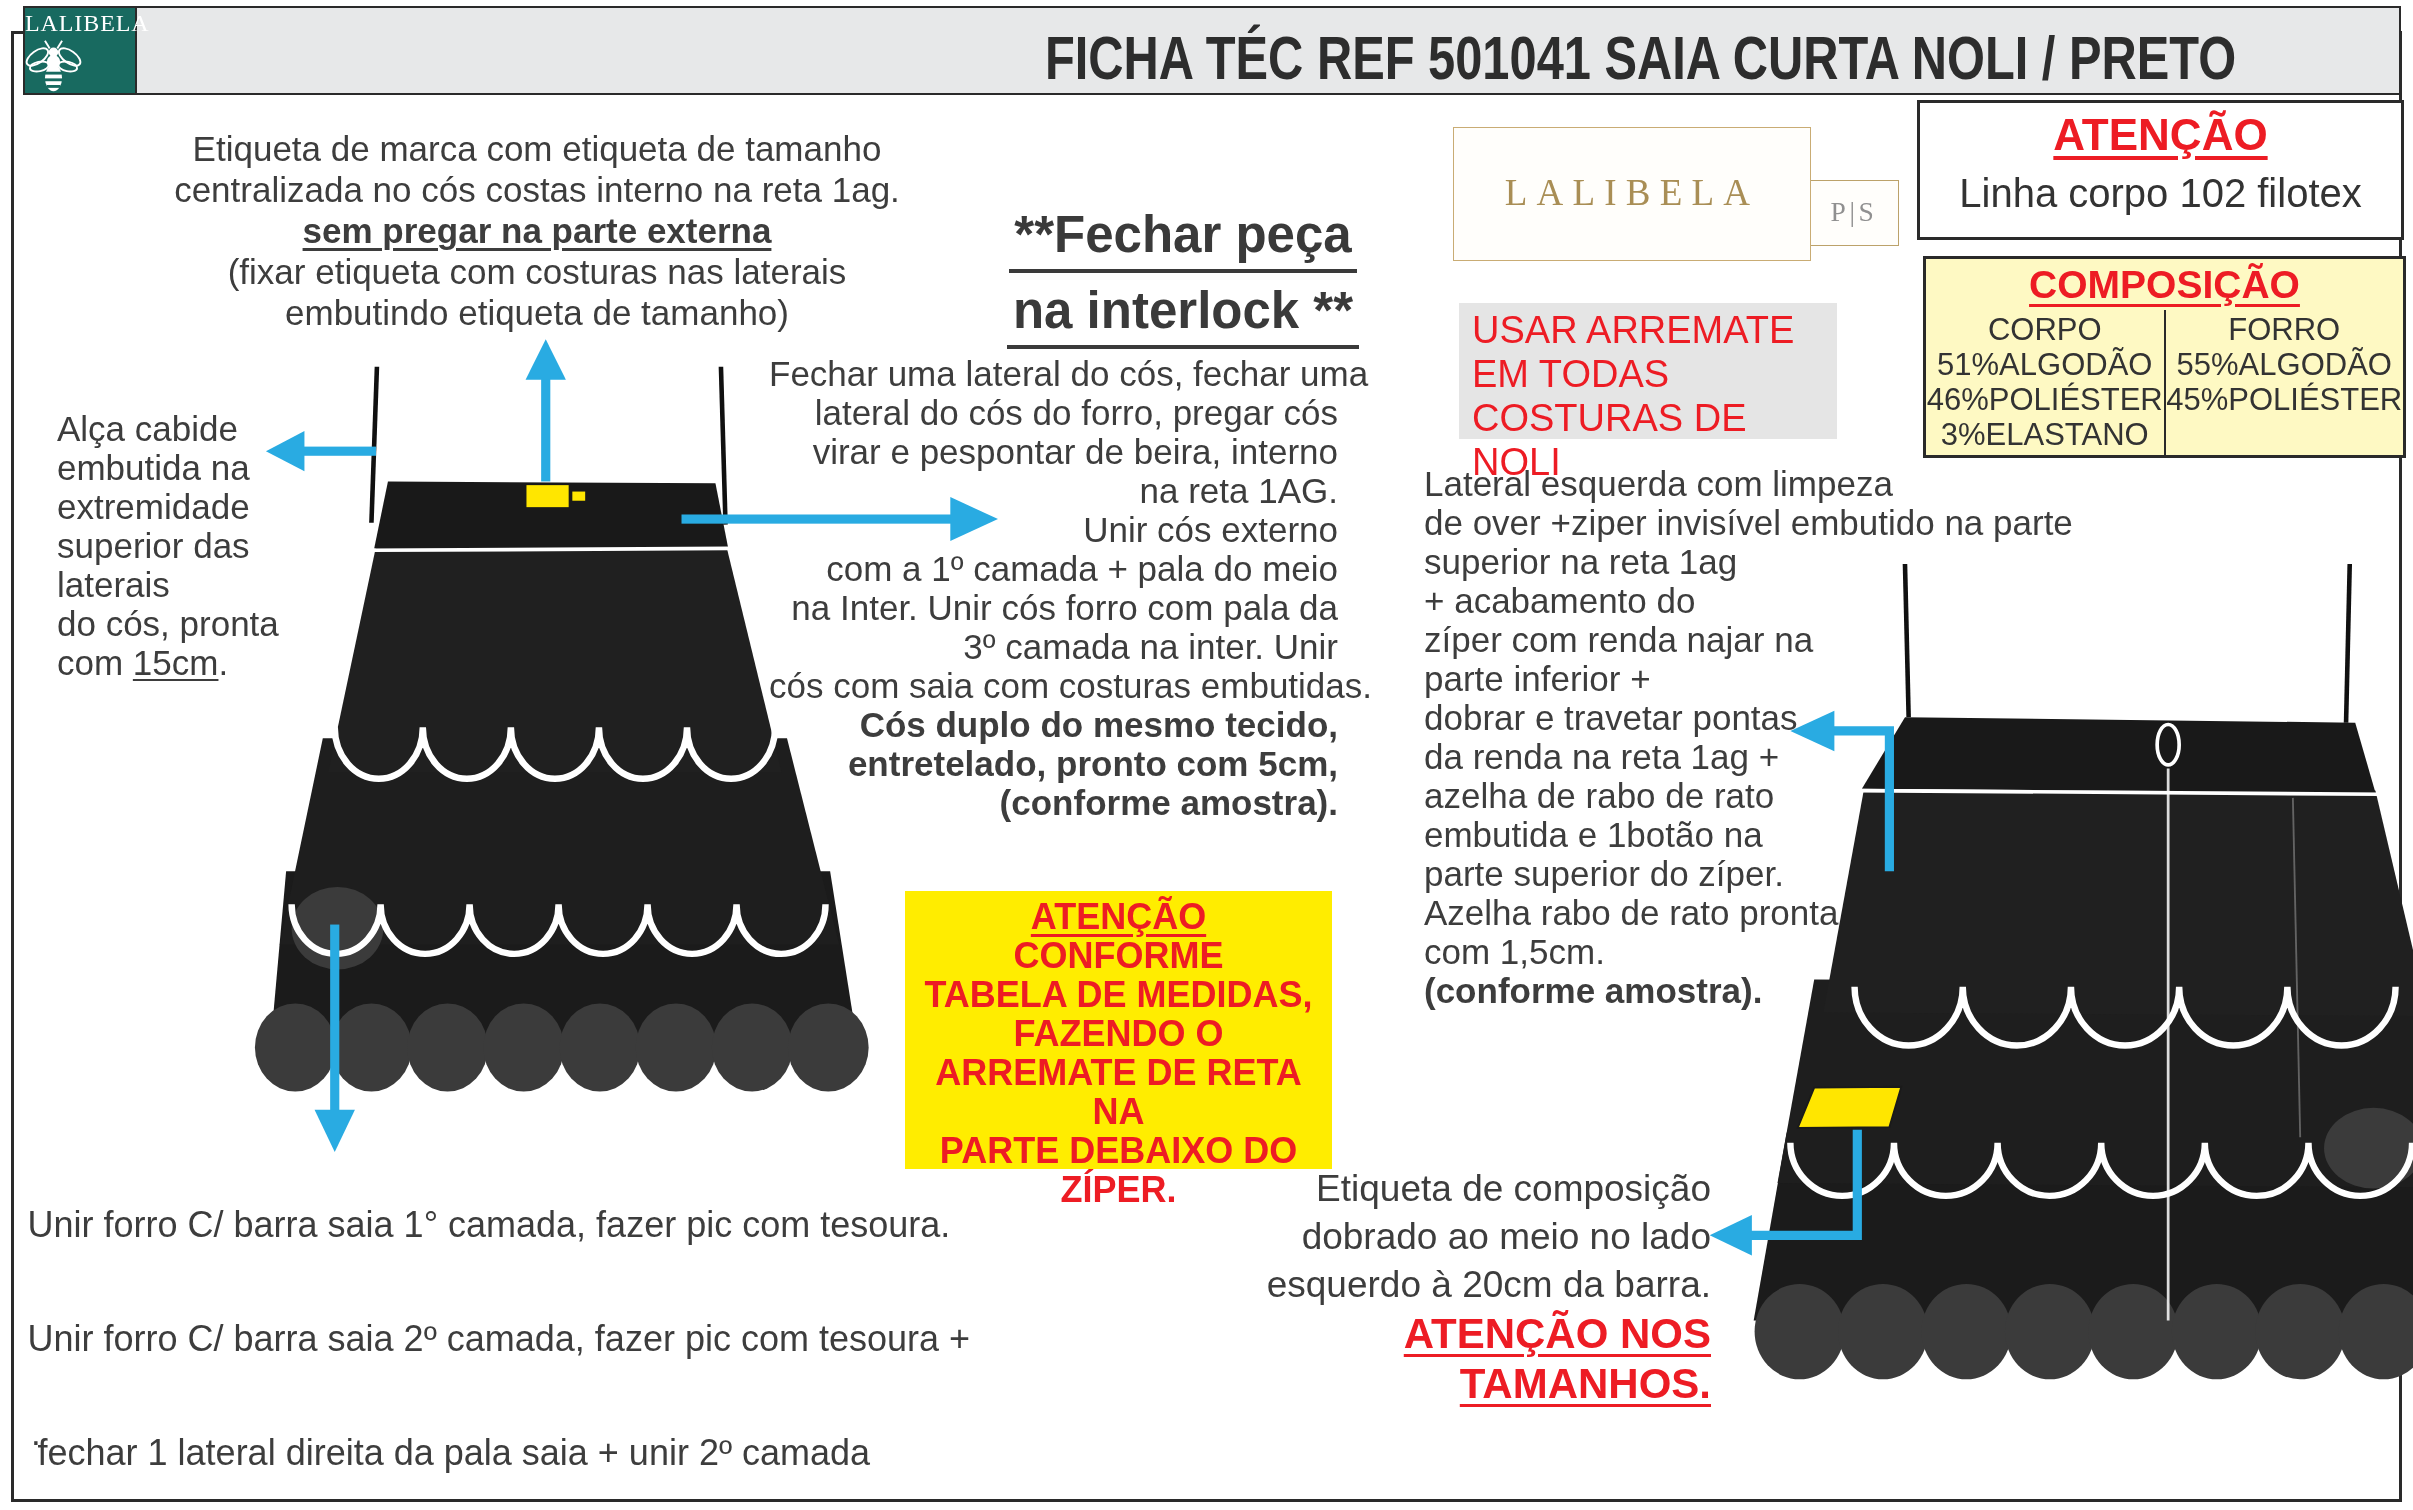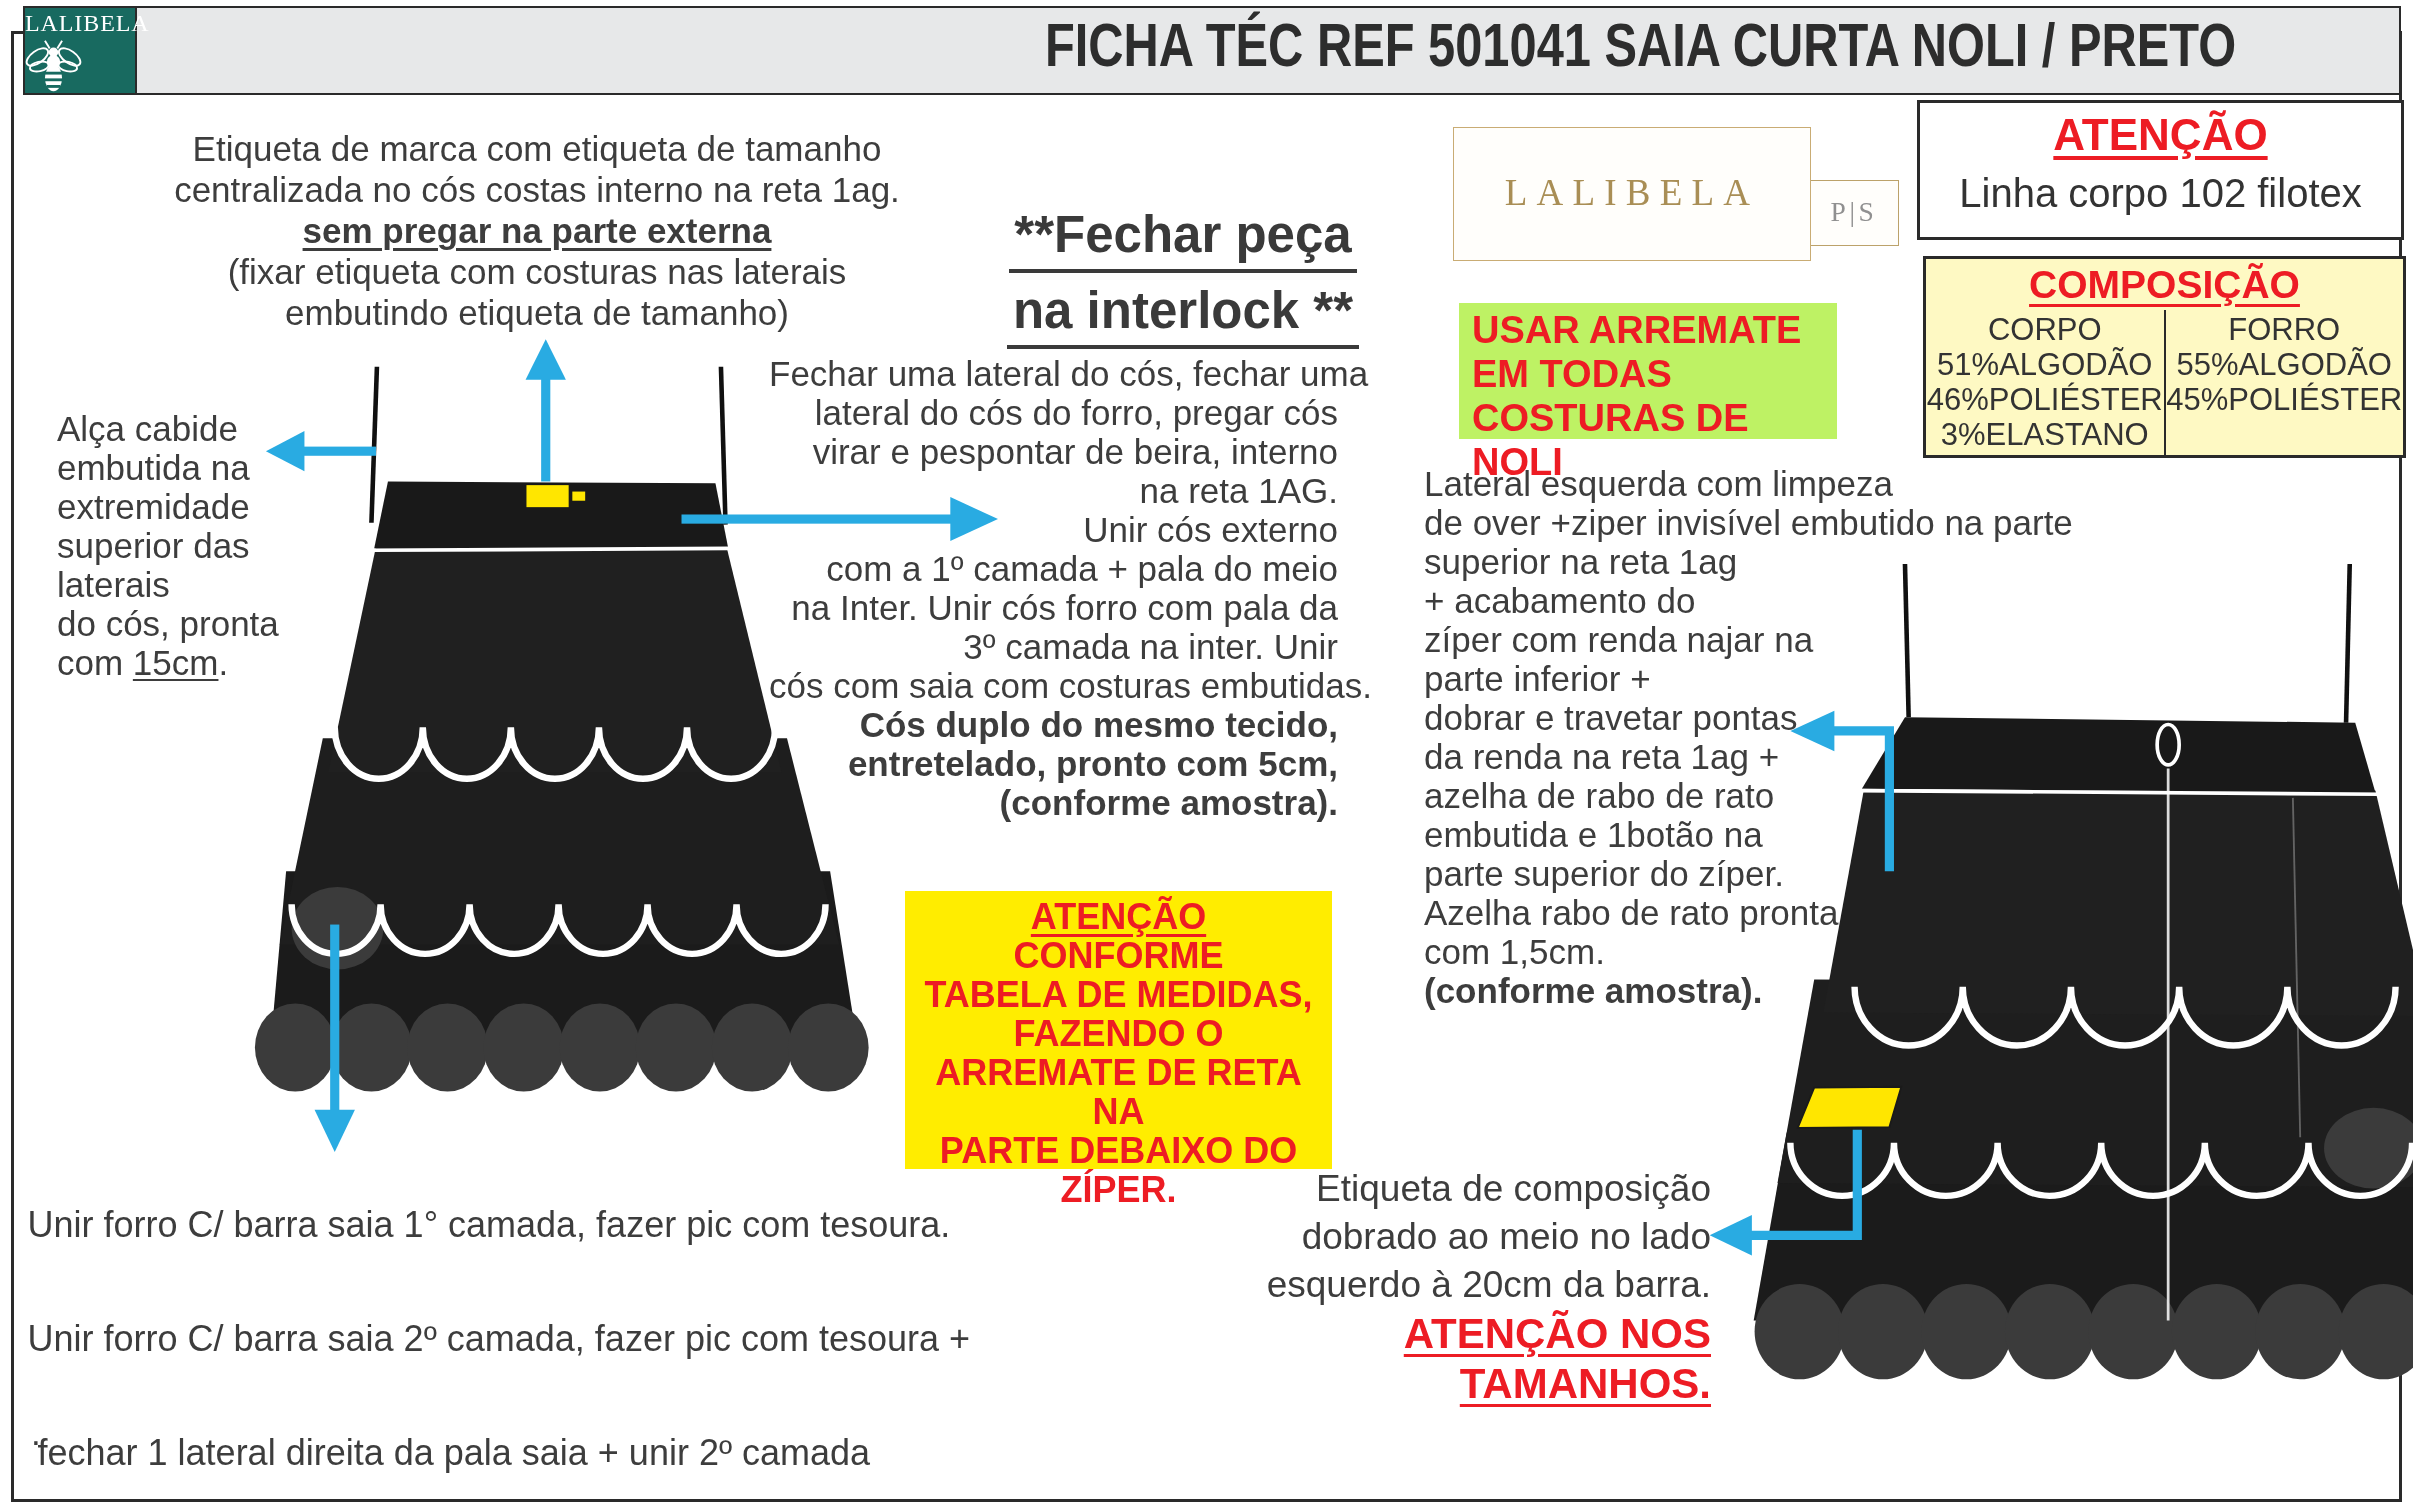--- a/index.html
+++ b/index.html
@@ -8,21 +8,21 @@
           color:#3d3d3d; font-family:"Liberation Sans", sans-serif; }
   .abs { position:absolute; }
   .z1 { z-index:1; } .z2 { z-index:2; } .z3 { z-index:3; }
 
   .border-frame { left:11px; top:31px; width:2391px; height:1471px; border:3.7px solid #2a2a2a; }
 
   .header-bar { left:23px; top:5.5px; width:2378px; height:89px; background:#E7E8E9; border:2.8px solid #2a2a2a; }
   .logo { left:23px; top:5.5px; width:114px; height:89px; background:#186A60; border:2.8px solid #2a2a2a;
           text-align:center; }
   .logo-text { font-family:"Liberation Serif", serif; color:#fff; font-size:24px; letter-spacing:0.9px; margin-top:2.8px; }
-  .page-title { left:871px; top:2px; width:1477px; font-weight:bold; font-size:61px;
+  .page-title { left:871px; top:15px; width:1477px; font-weight:bold; font-size:61px;
                 color:#2d2d2d; white-space:nowrap; }
   .page-title span { display:inline-block; transform:scaleX(0.8); transform-origin:center; }
 
   .brand-label { left:1453px; top:127px; width:358px; height:134px; background:#FFFEFB; border:1.8px solid #C9AC74;
                  text-align:center; line-height:130px; font-family:"Liberation Serif", serif;
                  font-size:37px; color:#A98E55; letter-spacing:9.2px; }
   .size-tag { left:1809px; top:180px; width:90px; height:66px; background:#FFFEFB; border:1.8px solid #BCA26A;
               text-align:center; line-height:62px; font-family:"Liberation Serif", serif;
               font-size:27.5px; color:#909090; letter-spacing:3.7px; }
 
@@ -32,22 +32,22 @@
                      text-decoration-thickness:3.7px; text-underline-offset:6.4px; }
   .attention-body { color:#333; font-size:40px; margin-top:11px; }
 
   .composition-box { left:1923px; top:256px; width:483px; height:202px; border:3.7px solid #2a2a2a; background:#fef9c3; }
   .composition-title { text-align:center; color:#ED1C24; font-weight:bold; font-size:39px; margin-top:3.7px;
                        text-decoration:underline; text-decoration-thickness:2.8px; text-underline-offset:5.5px; }
   .comp-cols { display:flex; height:145px; margin-top:3.7px; }
   .comp-col { flex:1; text-align:center; font-size:31px; line-height:35px; color:#333; padding-top:1.8px; }
   .comp-col.right { border-left:2.8px solid #2a2a2a; }
 
-  .arremate-box { left:1459px; top:303px; width:378px; height:136px; background:#bef264;
-                  color:#ED1C24; font-weight:bold; font-size:38px; line-height:44px; padding:4.6px 0 0 13px; }
+  .arremate-box { left:1459px; top:303px; width:378px; height:136px; background:#e5e5e5;
+                  color:#ED1C24; font-weight:normal; font-size:38px; line-height:44px; padding:4.6px 0 0 13px; }
 
   .etiqueta-marca-block { left:147px; top:128px; width:780px; text-align:center; font-size:35px; line-height:41px; }
   .u-bold { font-weight:bold; text-decoration:underline; text-decoration-thickness:2.8px; text-underline-offset:4.6px; }
 
   .alca-block { left:57px; top:409px; font-size:35px; line-height:39px; }
   .u-only { text-decoration:underline; text-decoration-thickness:1.8px; text-underline-offset:3.7px; }
 
   .interlock-heading { left:972px; top:204px; width:422px; text-align:center; color:#3a3a3a;
                        font-size:51px; font-weight:bold; line-height:61px; }
   .interlock-heading .hline { display:inline-block; border-bottom:4.6px solid #3a3a3a; padding:0 5.5px 3.7px 5.5px; }

